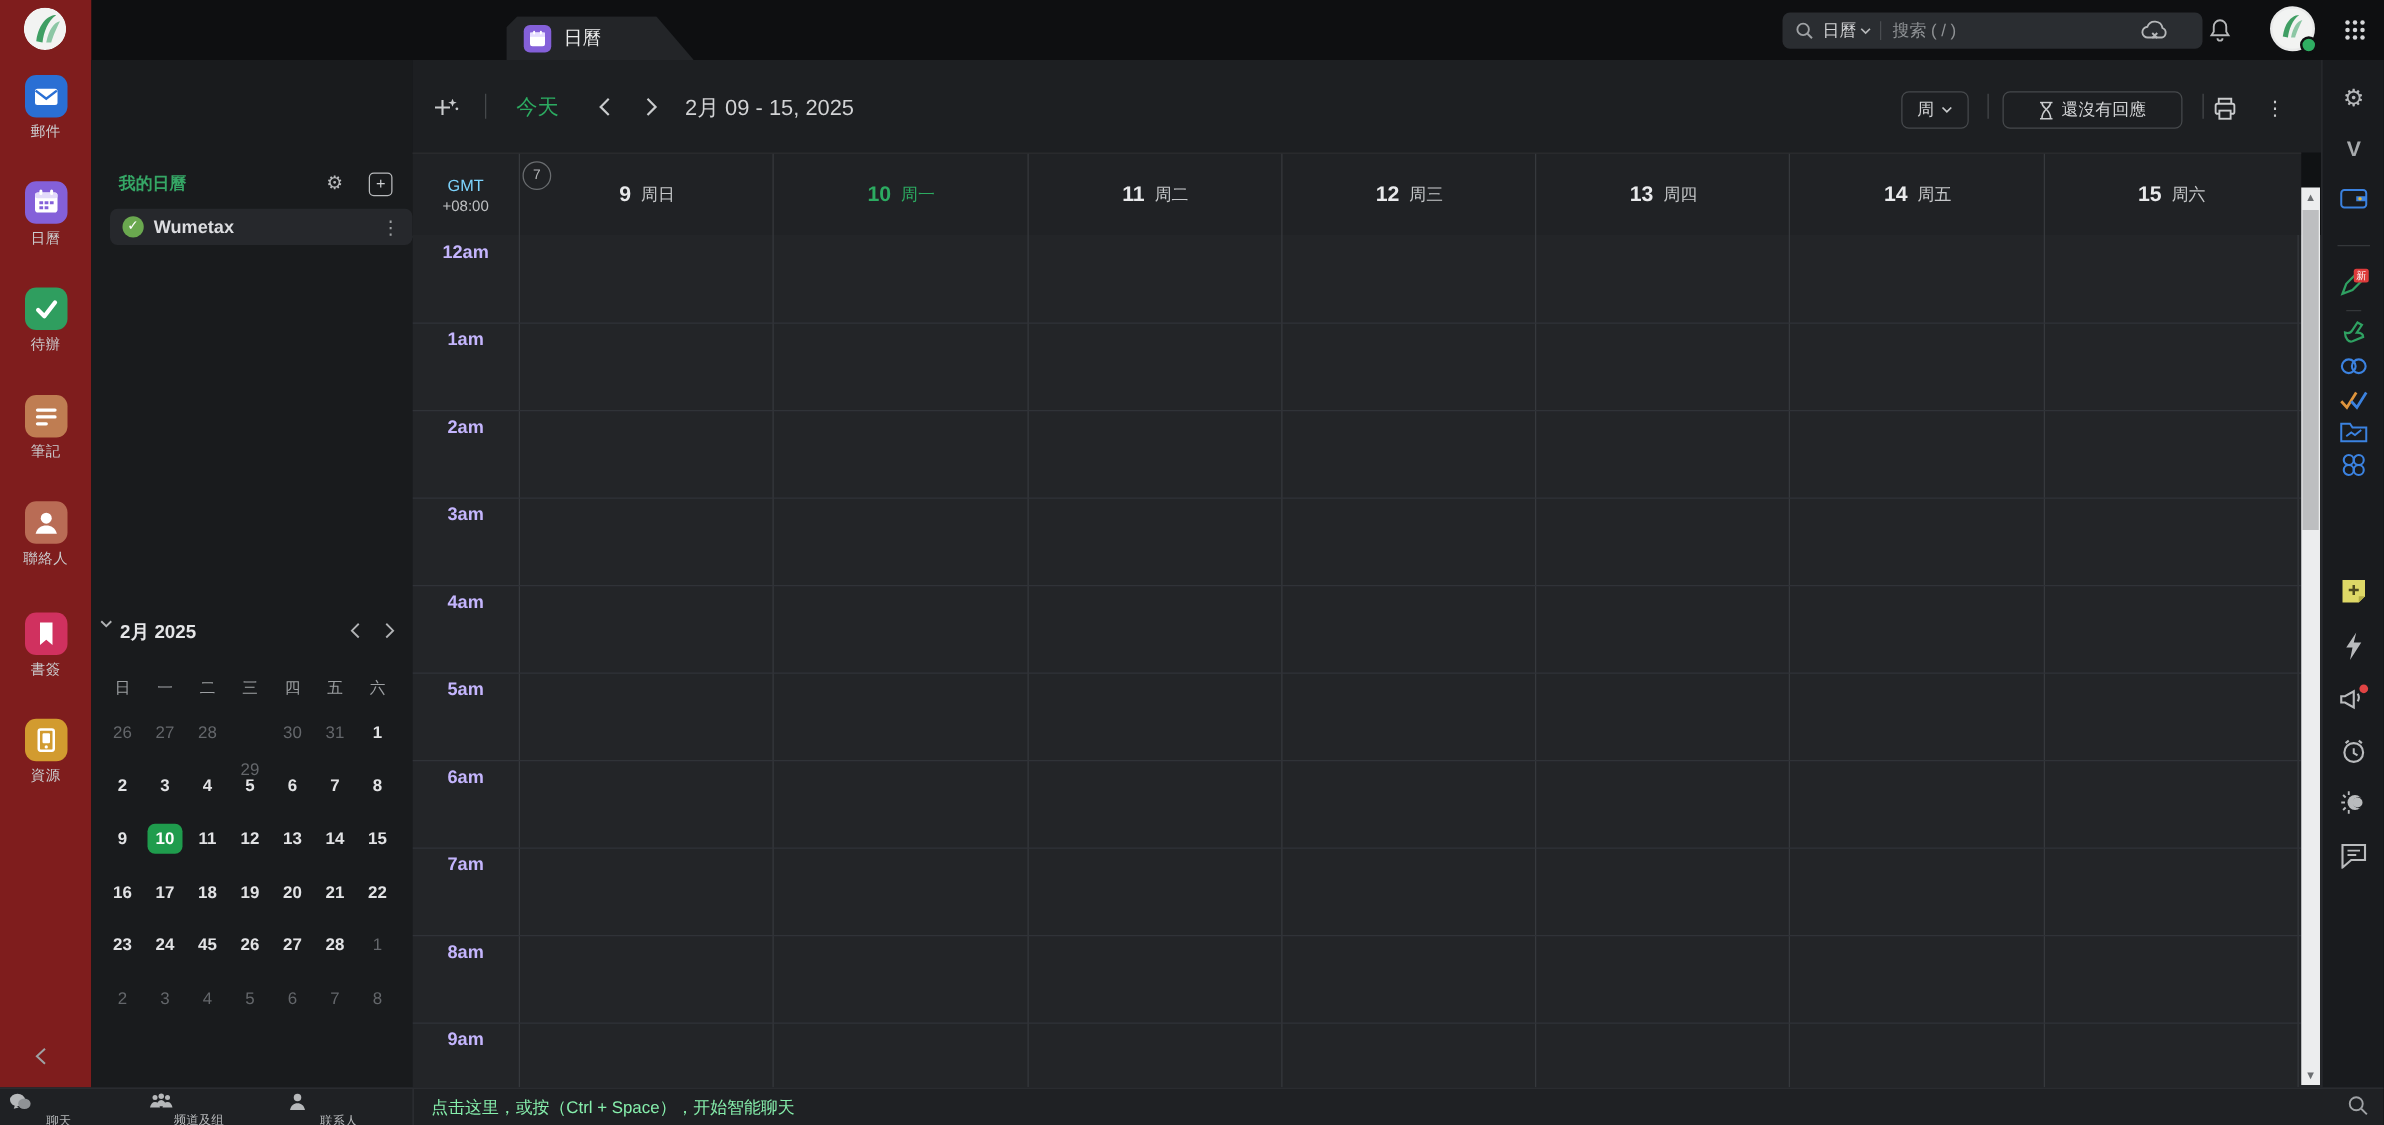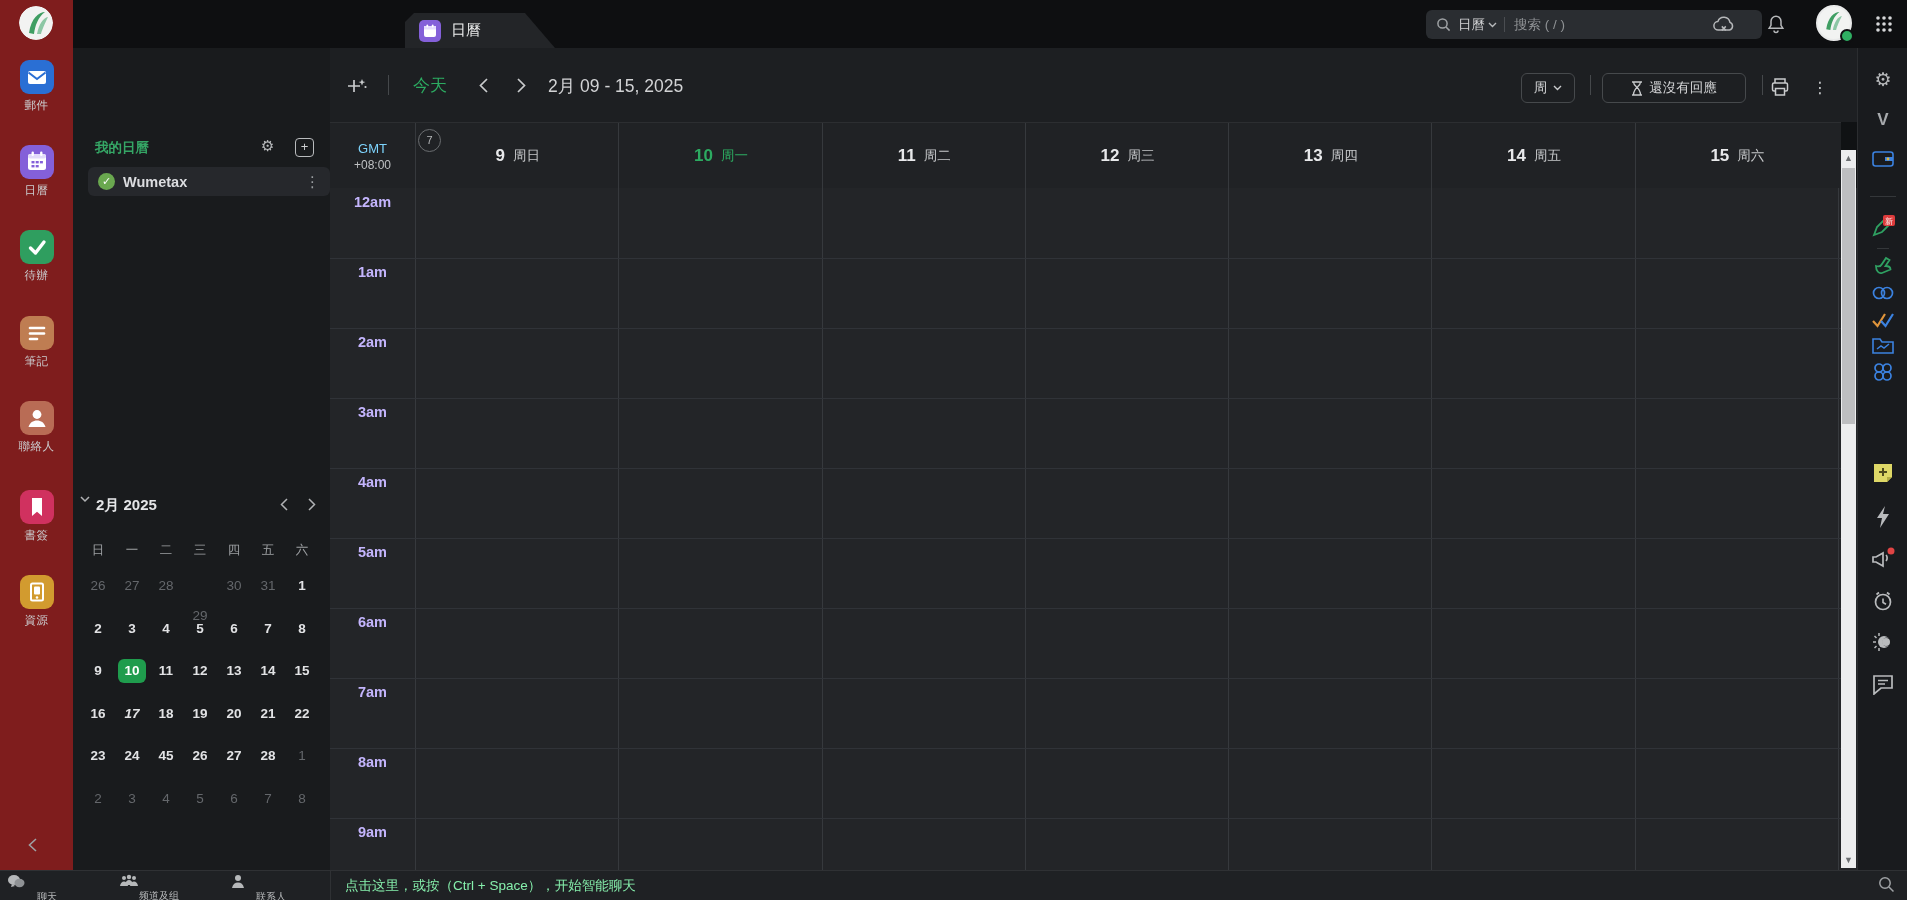--- a/index.html
+++ b/index.html
@@ -308,21 +308,21 @@
         <span class="mc-cell" style="top: 568.6px; left: 178px;">7</span>
         <span class="mc-cell" style="top: 568.6px; left: 212px;">8</span>
         <span class="mc-cell" style="top: 611.2px; left: 8px;">9</span>
         <span class="mc-cell sel" style="top: 611.2px; left: 45px;">10</span>
         <span class="mc-cell" style="top: 611.2px; left: 76px;">11</span>
         <span class="mc-cell" style="top: 611.2px; left: 110px;">12</span>
         <span class="mc-cell" style="top: 611.2px; left: 144px;">13</span>
         <span class="mc-cell" style="top: 611.2px; left: 178px;">14</span>
         <span class="mc-cell" style="top: 611.2px; left: 212px;">15</span>
         <span class="mc-cell" style="top: 653.8px; left: 8px;">16</span>
-        <span class="mc-cell" style="top: 653.8px; left: 42px; font-style: italic;">17</span>
+        <span class="mc-cell" style="top: 653.8px; left: 42px;">17</span>
         <span class="mc-cell" style="top: 653.8px; left: 76px;">18</span>
         <span class="mc-cell" style="top: 653.8px; left: 110px;">19</span>
         <span class="mc-cell" style="top: 653.8px; left: 144px;">20</span>
         <span class="mc-cell" style="top: 653.8px; left: 178px;">21</span>
         <span class="mc-cell" style="top: 653.8px; left: 212px;">22</span>
         <span class="mc-cell" style="top: 696.4px; left: 8px;">23</span>
         <span class="mc-cell" style="top: 696.4px; left: 42px;">24</span>
         <span class="mc-cell" style="top: 696.4px; left: 76px;">45</span>
         <span class="mc-cell" style="top: 696.4px; left: 110px;">26</span>
         <span class="mc-cell" style="top: 696.4px; left: 144px;">27</span>

